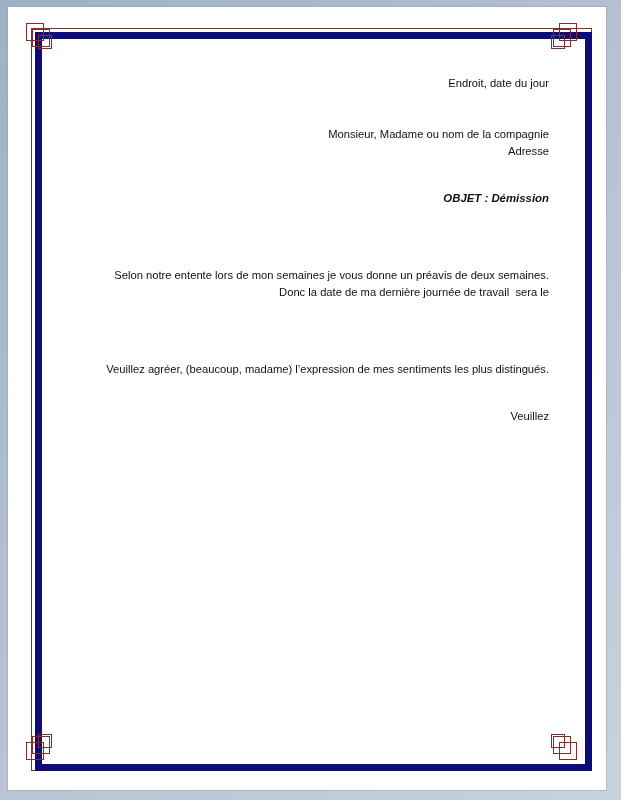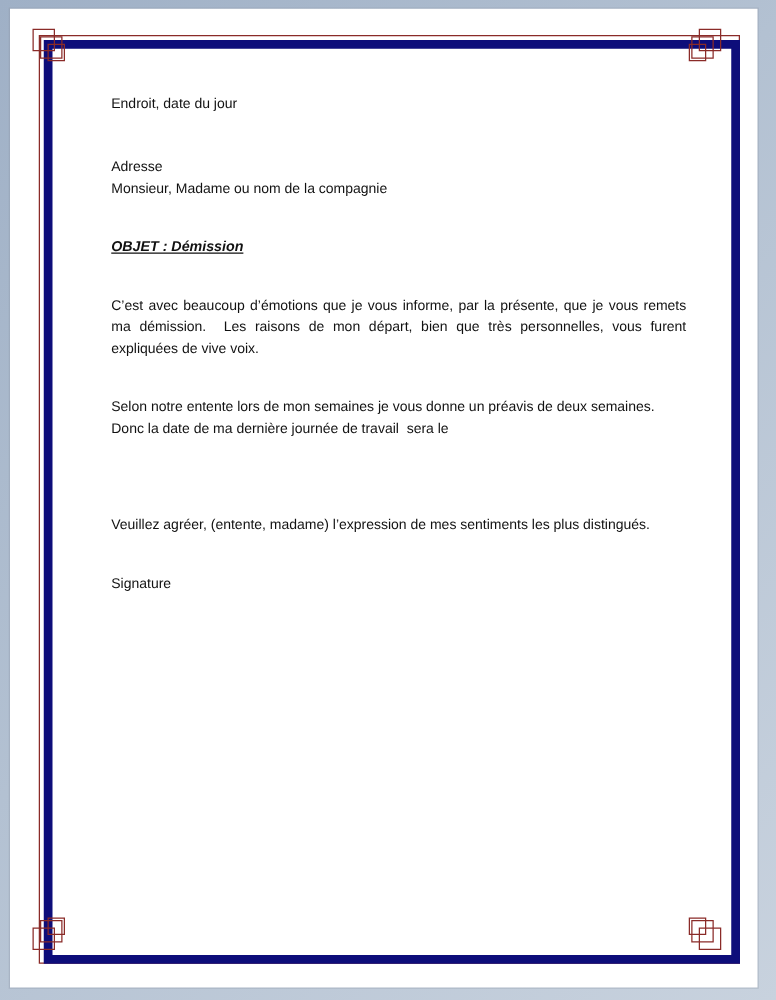--- a/index.html
+++ b/index.html
@@ -74,28 +74,27 @@
     width: 460px;
     color: #111111;
     font-size: 11.2px;
     line-height: 1.52;
   }
   .para {
     margin: 0 0 0 0;
     text-align: justify;
     white-space: pre-wrap;
   }
-  .para.nojust { text-align: left; }
+  .para.nojust { text-align: right; }
   .spacer-md { height: 30px; }
   .spacer-lg { height: 34px; }
 
   #subject-line {
     font-weight: bold;
     font-style: italic;
-    text-decoration: underline;
     font-size: 11.4px;
     display: inline-block;
   }
 </style>
 </head>
 <body>
 
 <div id="app-canvas">
 
   <div id="paper">
@@ -118,41 +117,40 @@
     <div class="corner-square" style="left:551px; top:735px; width:16px; height:16px;"></div>
     <div class="corner-square" style="left:545px; top:729px; width:16px; height:16px;"></div>
     <div class="corner-square" style="left:543px; top:727px; width:12px; height:12px;"></div>
 
     <div id="letter-body">
 
       <p class="para nojust">Endroit, date du jour</p>
 
       <div class="spacer-lg"></div>
 
+      <p class="para nojust">Monsieur, Madame ou nom de la compagnie</p>
       <p class="para nojust">Adresse</p>
-      <p class="para nojust">Monsieur, Madame ou nom de la compagnie</p>
 
       <div class="spacer-md"></div>
 
       <p class="para nojust"><span id="subject-line">OBJET : Démission</span></p>
 
       <div class="spacer-md"></div>
 
-      <p class="para">C’est avec beaucoup d’émotions que je vous informe, par la présente, que je vous remets ma démission.  Les raisons de mon départ, bien que très personnelles, vous furent expliquées de vive voix.</p>
 
       <div class="spacer-md"></div>
 
       <p class="para nojust">Selon notre entente lors de mon semaines je vous donne un préavis de deux semaines. Donc la date de ma dernière journée de travail  sera le</p>
 
       <div class="spacer-md"></div>
 
 
       <div class="spacer-md"></div>
 
-      <p class="para nojust">Veuillez agréer, (entente, madame) l’expression de mes sentiments les plus distingués.</p>
+      <p class="para nojust">Veuillez agréer, (beaucoup, madame) l’expression de mes sentiments les plus distingués.</p>
 
       <div class="spacer-md"></div>
 
-      <p class="para nojust">Signature</p>
+      <p class="para nojust">Veuillez</p>
 
     </div>
   </div>
 </div>
 
 </body></html>

